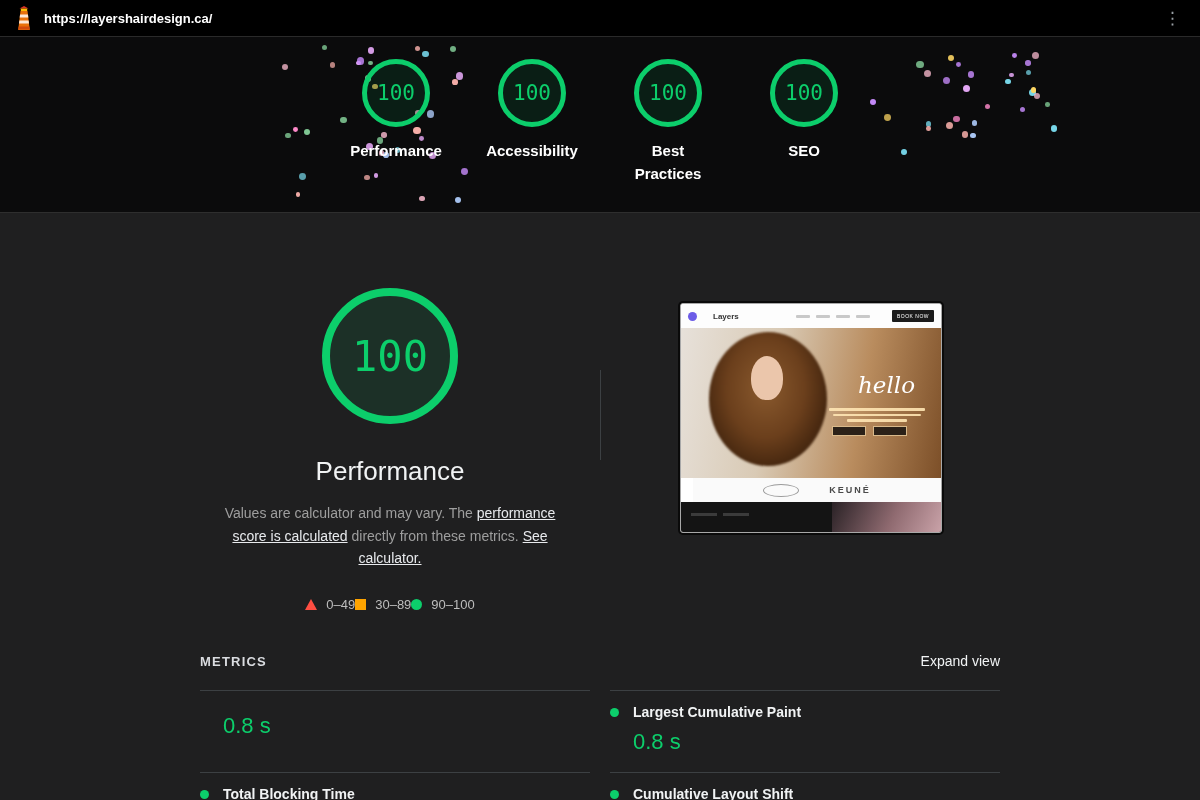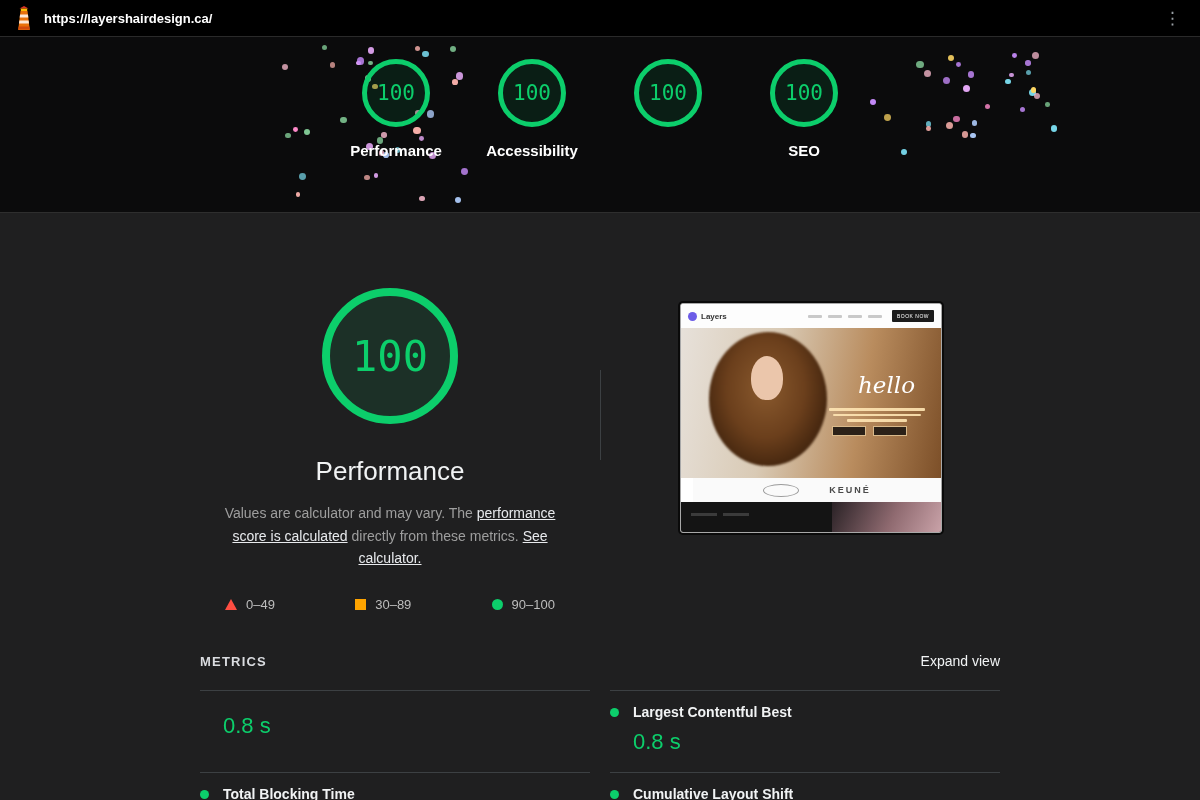--- a/index.html
+++ b/index.html
@@ -57,35 +57,35 @@
     width:136px; height:136px; border-width:8px; font-size:42px;
     cursor:pointer;
   }
   .perf-title { margin-top:32px; font-size:26px; font-weight:400; color:#f1f3f4; }
   .perf-desc {
     margin-top:15px; width:345px; text-align:center;
     font-size:14px; line-height:1.62; color:#9e9e9e;
   }
   .perf-desc a { color:#e8eaed; text-decoration:underline; cursor:pointer; }
 
-  .legend { margin-top:27px; width:330px; display:flex; justify-content:space-between; }
+  .legend { margin-top:27px; width:330px; display:flex; justify-content:center; }
   .legend-item { display:flex; align-items:center; gap:9px; font-size:13px; color:#bdbdbd; }
   .shape-triangle { width:0; height:0; border-left:6px solid transparent; border-right:6px solid transparent; border-bottom:11px solid #ff4e42; }
   .shape-square { width:11px; height:11px; background:#ffa400; }
   .shape-circle { width:11px; height:11px; border-radius:50%; background:#0cce6b; }
 
   .col-divider { position:absolute; left:600px; top:370px; width:1px; height:90px; background:#3c4043; }
 
   
   .thumb {
     position:absolute; left:680px; top:303px; width:262px; height:230px;
     background:#fff; border:1px solid #a8a8a8; border-radius:3px;
     overflow:hidden; cursor:pointer; box-shadow:0 0 0 2px #0a0a0a;
   }
-  .site-topbar { height:24px; background:#fdfdfd; display:flex; align-items:center; padding:0 7px; gap:4px; }
+  .site-topbar { height:24px; background:#fdfdfd; display:flex; align-items:center; padding:0 7px; gap:16px; }
   .site-logo-mark { width:9px; height:9px; border-radius:50%; background:#6c5ce7; }
   .site-logo-text { font-size:8px; font-weight:bold; color:#333; }
   .site-nav { margin-left:auto; display:flex; gap:6px; margin-right:6px; }
   .site-nav i { display:block; width:14px; height:3px; background:#c9c9c9; border-radius:1px; }
   .site-cta { background:#1b1b1b; color:#fff; font-size:5px; letter-spacing:0.5px; padding:3px 5px; border-radius:1px; }
   .site-hero {
     position:relative; height:150px;
     background:linear-gradient(100deg,#e7e1da 0%,#d9cab5 35%,#b98c5e 68%,#7c4f28 100%);
   }
   .hair {
@@ -225,20 +225,21 @@
     <div class="gauge-item">
       <div class="gauge-circle small">
           <span>100</span>
         </div>
       <div class="gauge-label">Accessibility</div>
     </div>
     <div class="gauge-item">
       <div class="gauge-circle small">
           <span>100</span>
         </div>
+      <div class="gauge-label">Best Practices</div>
     </div>
     <div class="gauge-item">
       <div class="gauge-circle small">
           <span>100</span>
         </div>
       <div class="gauge-label">SEO</div>
     </div>
   </div>
 </div>
 
@@ -311,21 +312,21 @@
     <span class="metrics-label">METRICS</span>
     <span class="expand-view">Expand view</span>
   </div>
   <div class="metrics-grid">
     <div class="metric-cell">
       <div class="metric-value">0.8 s</div>
     </div>
     <div class="metric-cell">
       <div class="metric-name-row">
         <span class="metric-dot"></span>
-        <span class="metric-name">Largest Contentful Best</span>
+        <span class="metric-name">Largest Cumulative Paint</span>
       </div>
       <div class="metric-value">0.8 s</div>
     </div>
     <div class="metric-cell">
       <div class="metric-name-row">
         <span class="metric-dot"></span>
         <span class="metric-name">Total Blocking Time</span>
       </div>
     </div>
     <div class="metric-cell">

